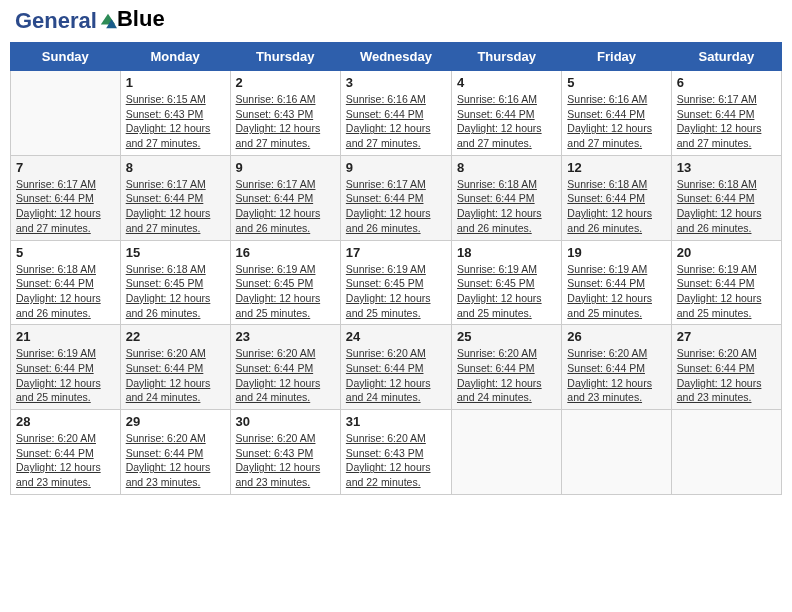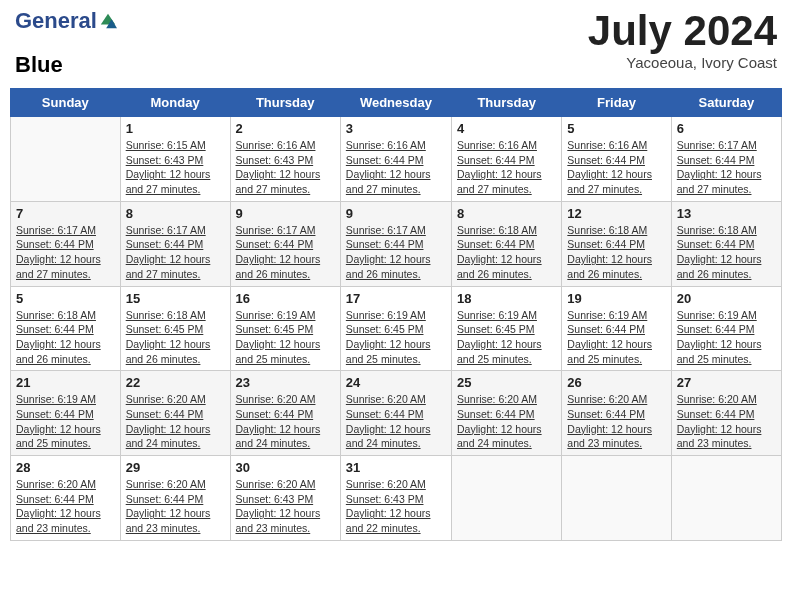--- a/index.html
+++ b/index.html
@@ -12,23 +12,22 @@
     }
     .header {
       display: flex;
       justify-content: space-between;
       align-items: flex-start;
       margin-bottom: 10px;
       padding: 0 5px;
     }
     .logo {
       display: flex;
-      flex-direction: column;
+      flex-direction: row;
       align-items: flex-start;
-      gap: 24px;
     }
     .logo-text {
       display: flex;
       align-items: center;
       font-size: 22px;
       font-weight: bold;
       color: #2b4a8b;
       line-height: 1;
     }
     .logo-icon {
@@ -102,24 +101,20 @@
   <div class="logo">
     <div class="logo-text">
       <span>General</span>
       <svg class="logo-icon" viewBox="0 0 20 20">
         <polygon points="10,2 18,14 2,14" fill="#2e8b57"></polygon>
         <polygon points="14,8 20,18 8,18" fill="#1a5c8a"></polygon>
       </svg>
     </div>
     <div style="font-size:22px;font-weight:bold;color:#000000;margin-top:-4px;">Blue</div>
   </div>
-  <div class="title-block">
-    <div class="month-title">July 2024</div>
-    <div class="location">Yacoeoua, Ivory Coast</div>
-  </div>
 </div>
 
 <table class="calendar">
   <thead>
     <tr>
     <th>Sunday</th>
         <th>Monday</th>
         <th>Thursday</th>
         <th>Wednesday</th>
         <th>Thursday</th>

